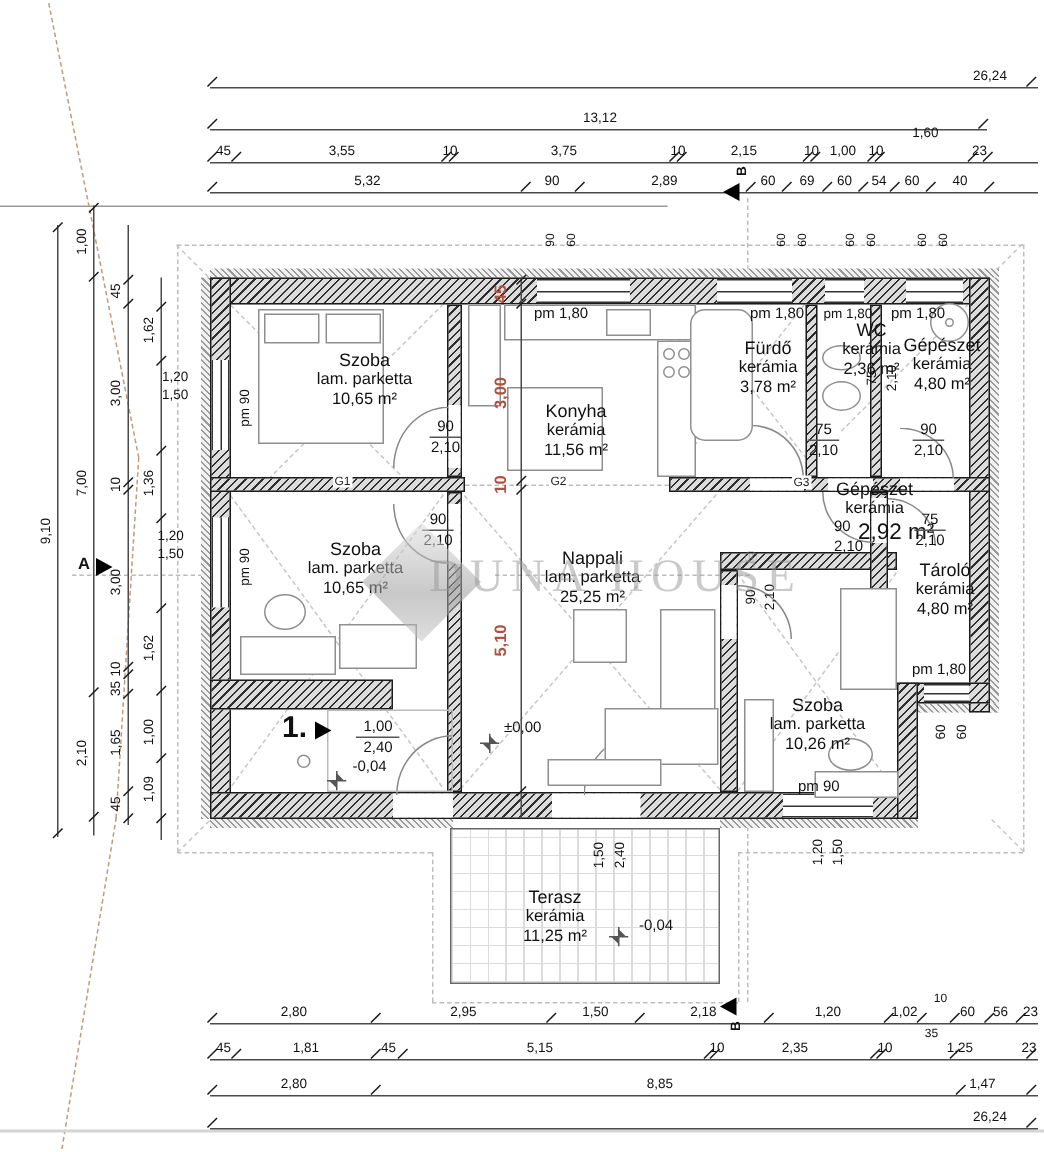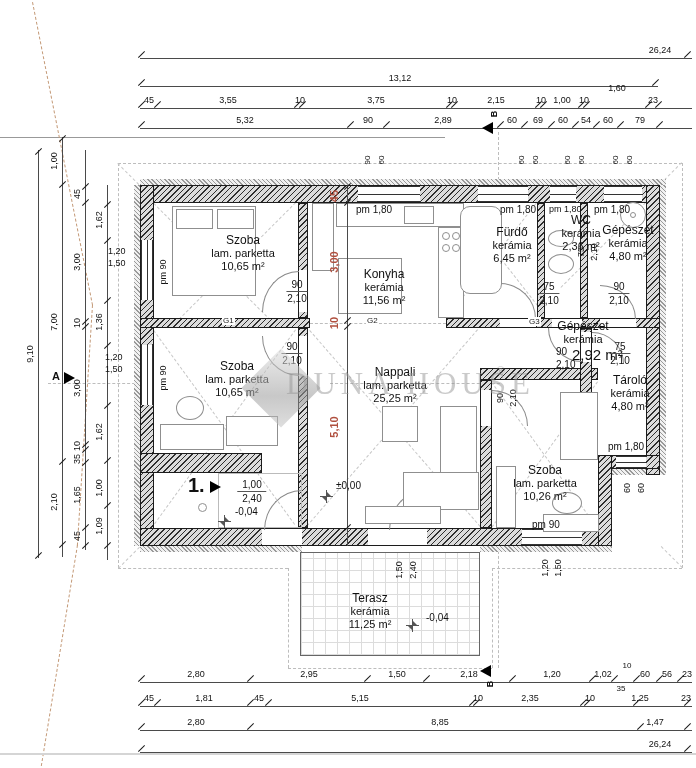--- a/index.html
+++ b/index.html
@@ -137,21 +137,21 @@
   <i class="tk" style="left:616px;top:124px"></i>
   <i class="tk" style="left:655px;top:124px"></i>
   <span class="d" style="left:245px;top:115px">5,32</span>
   <span class="d" style="left:368px;top:115px">90</span>
   <span class="d" style="left:443px;top:115px">2,89</span>
   <span class="d" style="left:512px;top:115px">60</span>
   <span class="d" style="left:538px;top:115px">69</span>
   <span class="d" style="left:563px;top:115px">60</span>
   <span class="d" style="left:586px;top:115px">54</span>
   <span class="d" style="left:608px;top:115px">60</span>
-  <span class="d" style="left:640px;top:115px">79</span>
+  <span class="d" style="left:640px;top:115px">40</span>
   <span class="dv" style="left:494px;top:114px;font-weight:bold">B</span>
   <div class="tri-l" style="left:482px;top:122px"></div>
 
   <span class="dv sm" style="left:367px;top:160px">90</span>
   <span class="dv sm" style="left:381px;top:160px">60</span>
   <span class="dv sm" style="left:521px;top:160px">60</span>
   <span class="dv sm" style="left:535px;top:160px">60</span>
   <span class="dv sm" style="left:567px;top:160px">60</span>
   <span class="dv sm" style="left:581px;top:160px">60</span>
   <span class="dv sm" style="left:615px;top:160px">60</span>
@@ -312,21 +312,21 @@
       <span class="a">10,65 m²</span>
   </div>
   <div class="room" style="left:384px;top:268px">
     <span class="n">Konyha</span>
       <span class="f">kerámia</span>
       <span class="a">11,56 m²</span>
   </div>
   <div class="room" style="left:512px;top:226px">
     <span class="n">Fürdő</span>
       <span class="f">kerámia</span>
-      <span class="a">6,45 m²</span>
+      <span class="a">3,78 m²</span>
   </div>
   <div class="room" style="left:581px;top:214px">
     <span class="n">WC</span>
       <span class="f">kerámia</span>
       <span class="a">2,36 m²</span>
   </div>
   <div class="room" style="left:628px;top:224px">
     <span class="n">Gépészet</span>
       <span class="f">kerámia</span>
       <span class="a">4,80 m²</span>

